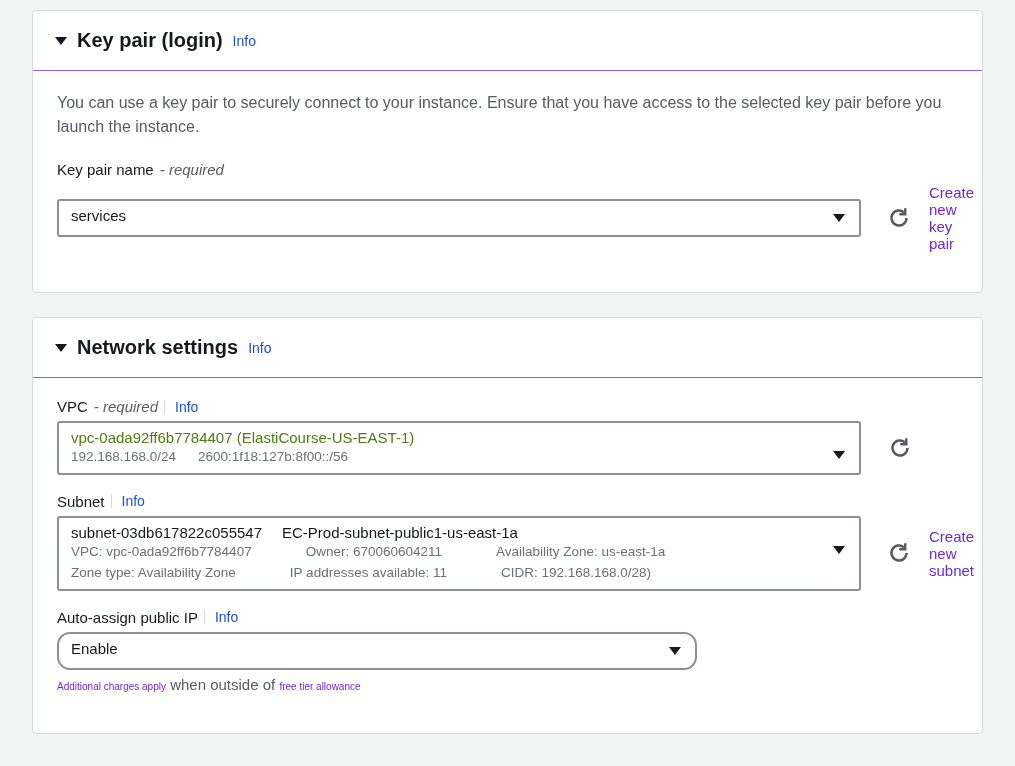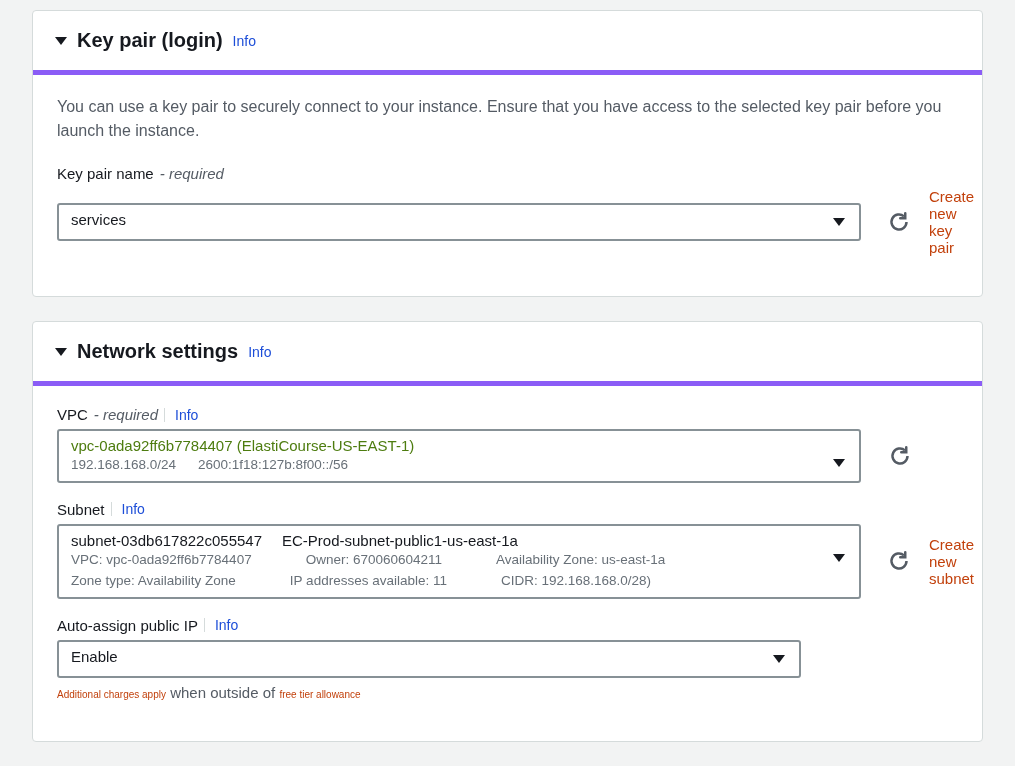--- a/index.html
+++ b/index.html
@@ -15,21 +15,21 @@
     border: 1px solid #d5dbdb;
     border-radius: 4px;
     margin: 0 32px 24px 32px;
     overflow: hidden;
   }
   .panel-header {
     display: flex;
     align-items: center;
     gap: 10px;
     padding: 18px 24px 18px 22px;
-    border-bottom: 5px solid #8b5cf6;
+    border-bottom: 1px solid #8b5cf6;
   }
   .caret {
     width: 0; height: 0;
     border-left: 6px solid transparent;
     border-right: 6px solid transparent;
     border-top: 8px solid #16191f;
     flex-shrink: 0;
   }
   .panel-title {
     font-size: 20px;
@@ -128,40 +128,40 @@
   }
   .refresh-btn {
     width: 22px; height: 22px;
     cursor: pointer;
     color: #545b64;
     display: flex;
     align-items: center;
     justify-content: center;
   }
   .link {
-    color: #c2410c;
+    color: #6d28d9;
     font-size: 15px;
     cursor: pointer;
     text-decoration: none;
     display: inline-flex;
     align-items: center;
     gap: 6px;
   }
   .ext-icon {
     width: 15px; height: 15px;
     stroke: #0073bb;
   }
   .field { margin-bottom: 18px; }
   .footnote {
     font-size: 15px;
     color: #545b64;
     margin-top: 6px;
   }
   .footnote .link { font-size: 10px; }
-  .narrow .select-box { width: 744px; }
+  .narrow .select-box { width: 640px; border-radius: 13px; }
 </style>
 </head>
 <body>
 
 <div class="panel">
   <div class="panel-header">
     <div class="caret"></div>
     <div class="panel-title">Key pair (login)</div>
     <a class="info-link">Info</a>
   </div>

